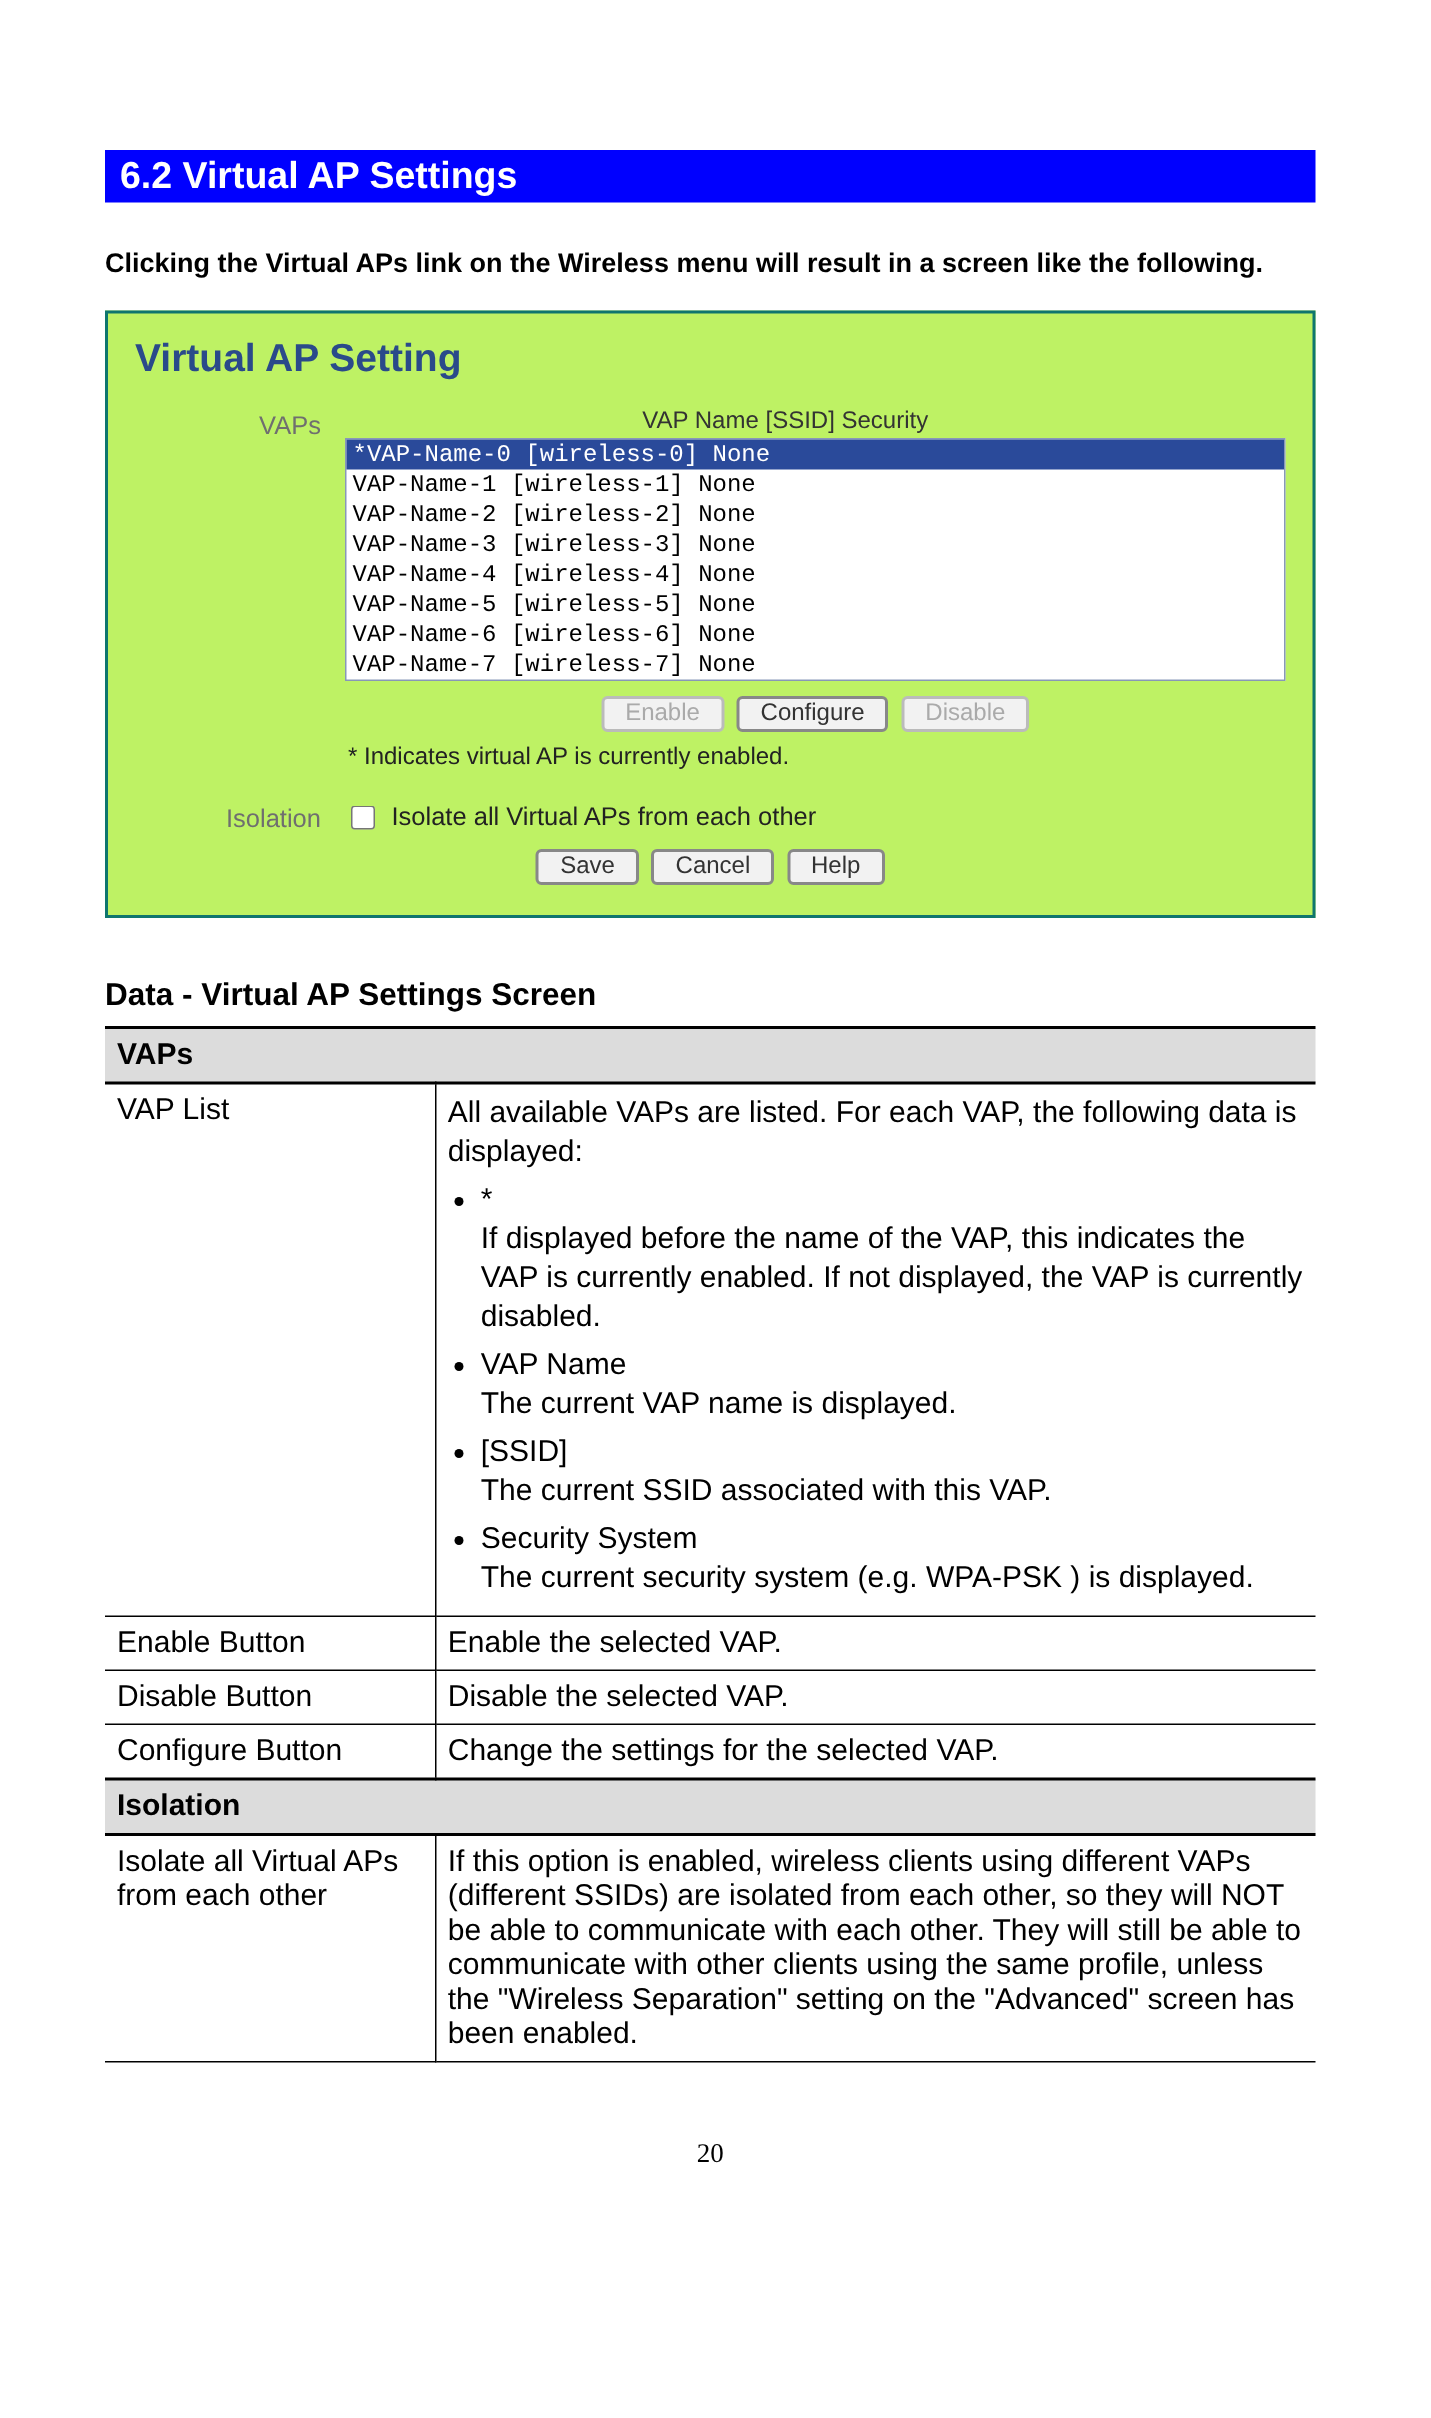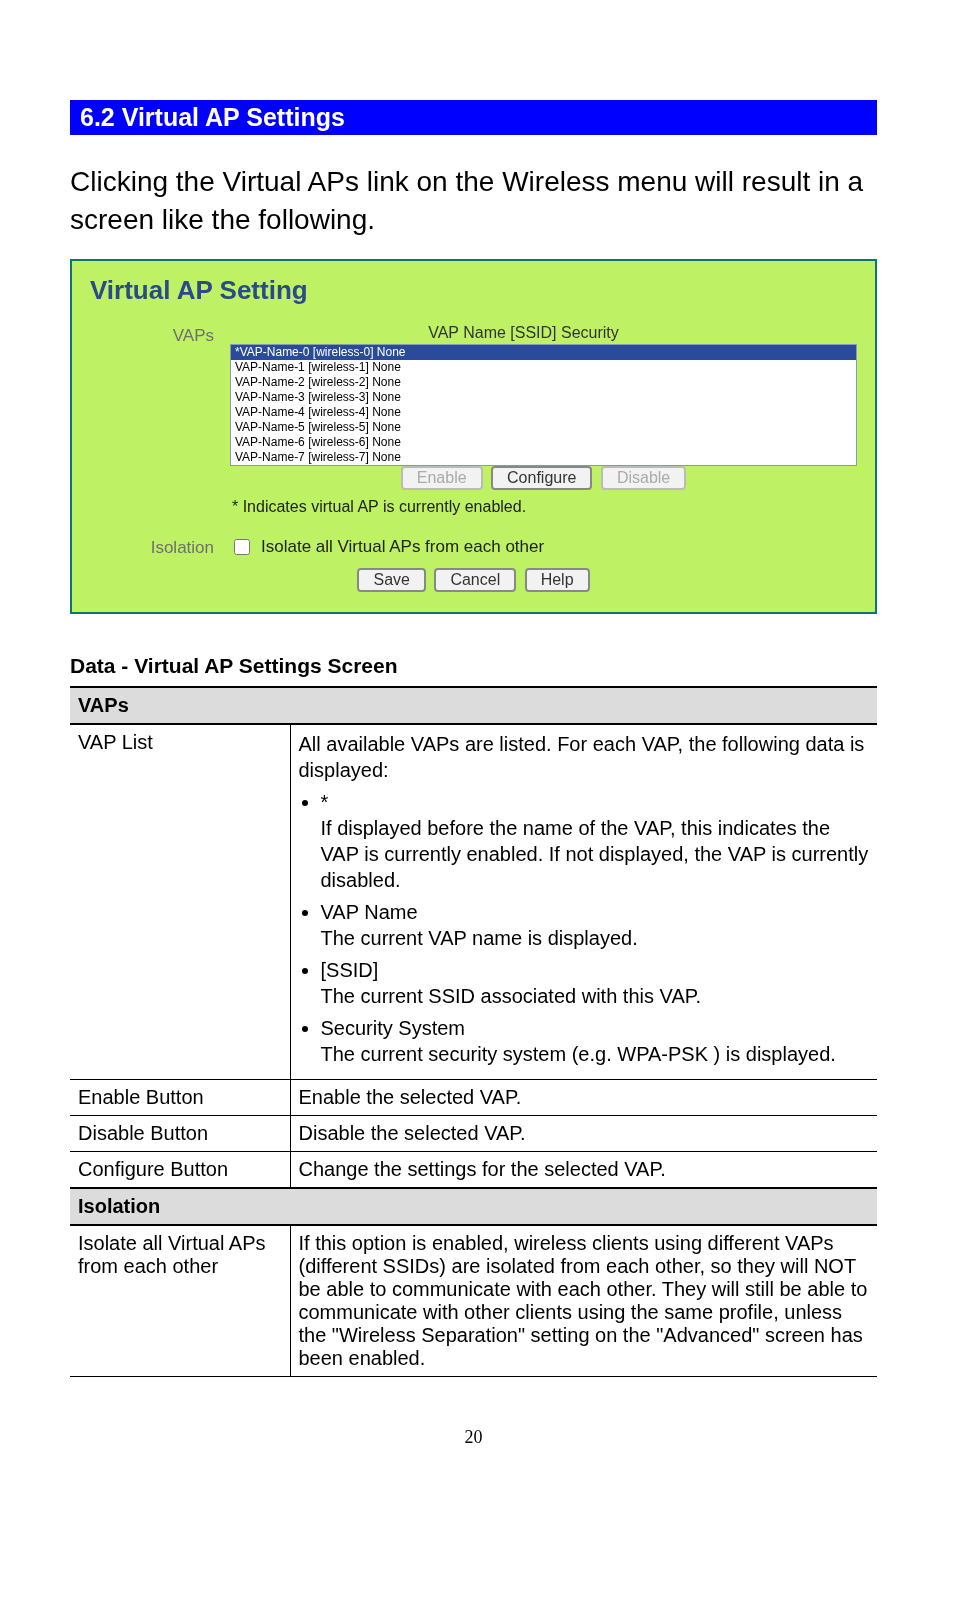--- a/index.html
+++ b/index.html
@@ -16,23 +16,24 @@
   }
   .section-header {
     background: #0000ff;
     color: #fff;
     font-weight: bold;
     font-size: 25px;
     padding: 3px 0 3px 10px;
     margin-bottom: 28px;
   }
   .intro-text {
-    font-size: 28px;
+    font-size: 18px;
     line-height: 1.35;
     margin-bottom: 20px;
+    font-weight: bold;
   }
   .screenshot {
     border: 2px solid #0f766e;
     background: #bef264;
     padding: 12px 18px 20px 18px;
     margin-bottom: 40px;
   }
   .screenshot-title {
     color: #2a4a8a;
     font-weight: bold;
@@ -58,36 +59,37 @@
   .list-header {
     font-size: 16px;
     color: #333;
     margin-bottom: 2px;
     text-align: center;
     padding-right: 40px;
   }
   .listbox {
     border: 1px solid #8898b8;
     width: 100%;
-    font-size: 12px;
+    font-size: 16px;
     background: #fff;
+    font-family: Liberation Mono, monospace;
   }
   .list-item {
     padding: 0 4px;
     line-height: 1.25;
     color: #000;
     white-space: pre;
   }
   .list-item.selected {
     background: #2a4a9a;
     color: #fff;
   }
   .btn-row {
     text-align: center;
-    margin: 0 0 8px 0;
+    margin: 10px 0 8px 0;
   }
   .btn {
     display: inline-block;
     font-size: 16px;
     padding: 1px 14px;
     border: 2px solid #888;
     border-radius: 4px;
     background: #f2f2f2;
     color: #333;
     margin: 0 2px;

